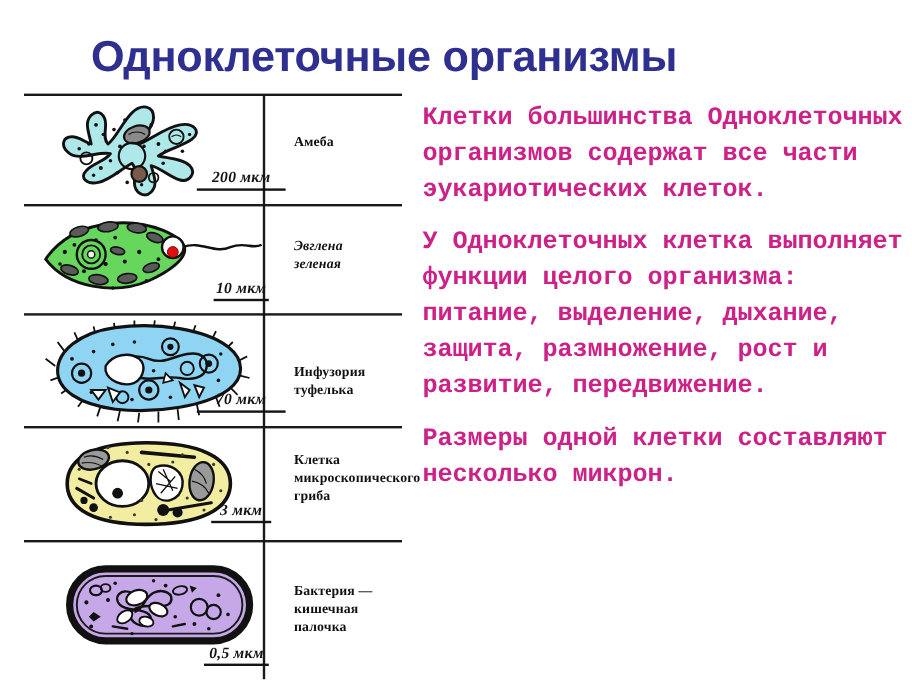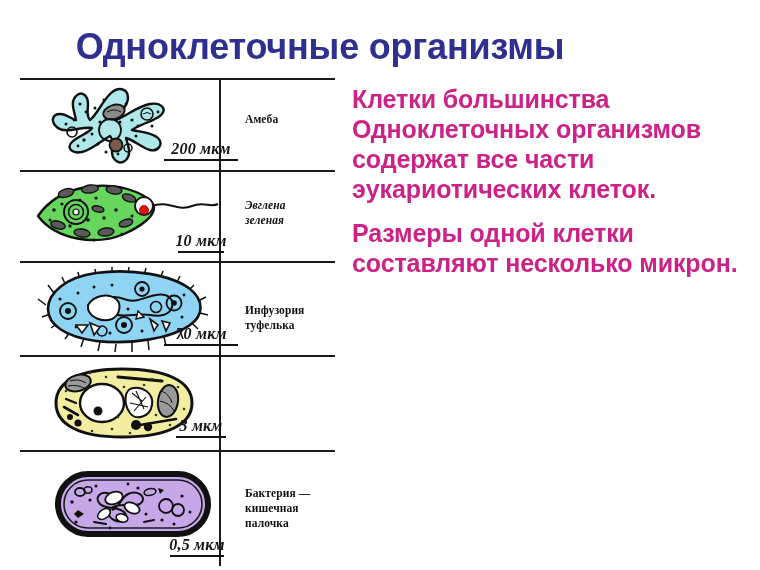--- a/index.html
+++ b/index.html
@@ -78,21 +78,21 @@
   
   .scale {
     position: absolute;
     width: 74px;
     text-align: center;
   }
   .scale-text {
     font-family: "Liberation Serif", serif;
     font-style: italic;
     font-weight: bold;
-    font-size: 16px;
+    font-size: 13px;
     color: #141414;
     letter-spacing: 0.2px;
     white-space: nowrap;
   }
   .scale-bar {
     margin-top: 1px;
     height: 2px;
     background: #141414;
   }
 
@@ -103,23 +103,23 @@
 
   
   .text-col {
     position: absolute;
     left: 352px;
     top: 84px;
     width: 404px;
   }
   .para {
     color: #cc2288;
-    font-family: Liberation Sans, sans-serif;
+    font-family: Liberation Mono, monospace;
     font-weight: bold;
-    font-size: 25px;
+    font-size: 21px;
     line-height: 30px;
     margin: 0 0 14px 0;
     letter-spacing: -0.1px;
   }
   .para:last-child { margin-bottom: 0; }
 </style>
 </head>
 <body>
 
 <div id="page">
@@ -338,20 +338,25 @@
               <circle cx="100" cy="22" r="1.3"></circle>
           </g>
         </svg>
       </div>
 
       <div class="scale" style="left:164px;top:62px;">
         <div class="scale-text">3 мкм</div>
         <div class="scale-bar" style="width:50px;margin-left:12px;"></div>
       </div>
 
+      <div class="row-label" style="top:22px;">
+        <div>Клетка</div>
+        <div>микроскопического</div>
+        <div>гриба</div>
+      </div>
     </div>
 
     <div class="row" style="top:372px;height:116px;">
       <div class="art" style="left:50px;top:14px;">
         <svg width="170" height="80" viewBox="0 0 170 80">
           <rect x="8" y="10" width="150" height="60" rx="30" ry="30" fill="#c6a8e8" stroke="#111111" stroke-width="6"></rect>
           <rect x="14" y="16" width="138" height="48" rx="24" ry="24" fill="#c6a8e8" stroke="#1a1a1a" stroke-width="1.6"></rect>
           <path d="M60 30 C50 26 44 34 50 40 C56 46 68 42 74 48
                    C80 54 72 60 64 56 C56 52 58 44 66 42
                    C76 39 88 44 92 38 C96 31 86 26 78 30
@@ -395,16 +400,17 @@
         <div>Бактерия —</div>
         <div>кишечная</div>
         <div>палочка</div>
       </div>
     </div>
 
   </div>
 
   <div class="text-col">
     <p class="para">Клетки большинства Одноклеточных организмов содержат все части эукариотических клеток.</p>
+    <p class="para">У Одноклеточных клетка выполняет функции целого организма: питание, выделение, дыхание, защита, размножение, рост и развитие, передвижение.</p>
     <p class="para">Размеры одной клетки составляют несколько микрон.</p>
   </div>
 
 </div>
 
 </body></html>

